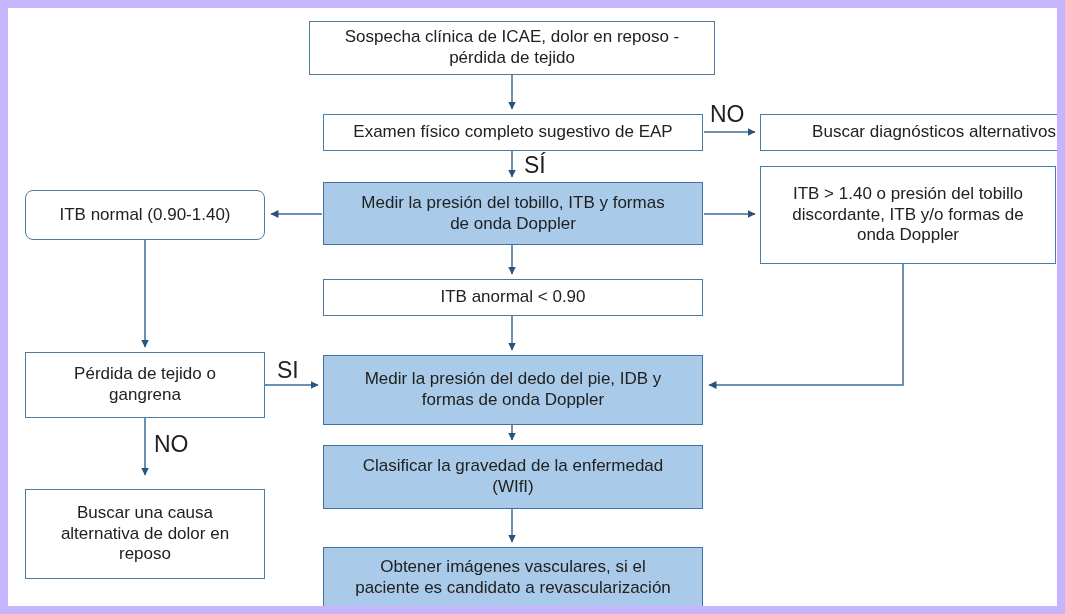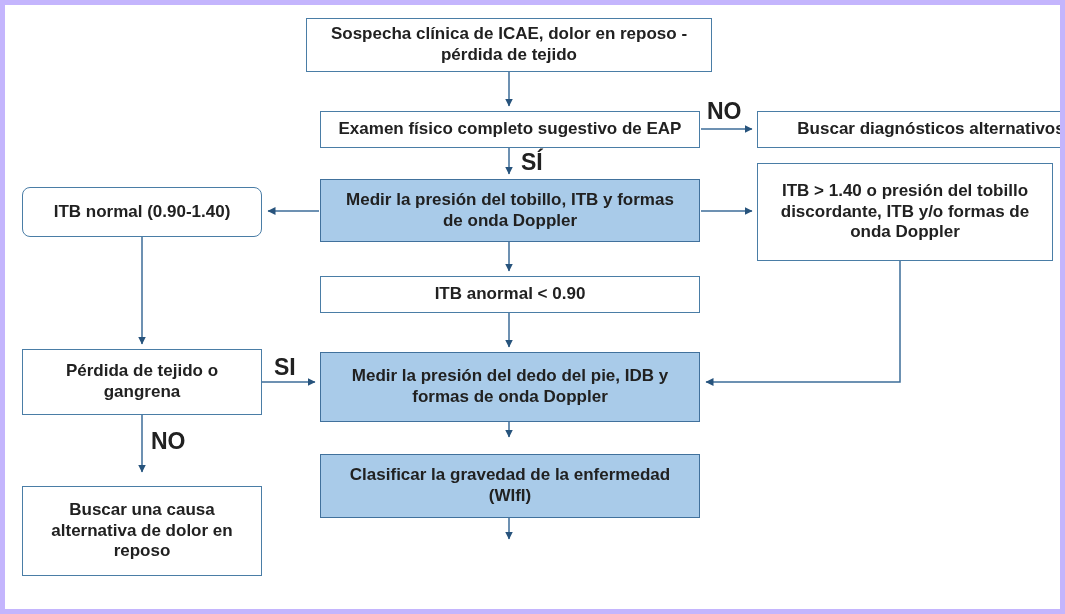--- a/index.html
+++ b/index.html
@@ -3,24 +3,23 @@
 <meta charset="utf-8">
 <style>
   html, body { margin: 0; padding: 0; background: #ffffff; }
   body { font-family: "Liberation Sans", "DejaVu Sans", sans-serif; }
 
   .frame {
     position: relative;
     width: 1065px;
     height: 614px;
     box-sizing: border-box;
-    border: 5px solid #c4b5fd;
+    border: 8px solid #c4b5fd;
     background: #ffffff;
     overflow: hidden;
-    font-weight: bold;
   }
 
   .arrow-layer {
     position: absolute;
     left: 0; top: 0;
     width: 1065px; height: 614px;
     pointer-events: none;
   }
 
   .node {
@@ -55,21 +54,21 @@
   
   .n-sospecha        { left: 301px; top: 13px;  width: 406px; height: 54px; }
   .n-examen          { left: 315px; top: 106px; width: 380px; height: 37px; }
   .n-buscar-diag     { left: 752px; top: 106px; width: 348px; height: 37px; }
   .n-medir-tobillo   { left: 315px; top: 174px; width: 380px; height: 63px; }
   .n-itb-normal      { left: 17px;  top: 182px; width: 240px; height: 50px; border-radius: 8px; }
   .n-itb-discordante { left: 752px; top: 158px; width: 296px; height: 98px; }
   .n-itb-anormal     { left: 315px; top: 271px; width: 380px; height: 37px; }
   .n-perdida         { left: 17px;  top: 344px; width: 240px; height: 66px; }
   .n-medir-dedo      { left: 315px; top: 347px; width: 380px; height: 70px; }
-  .n-clasificar      { left: 315px; top: 437px; width: 380px; height: 64px; margin-top: 12px; }
+  .n-clasificar      { left: 315px; top: 437px; width: 380px; height: 64px; }
   .n-buscar-causa    { left: 17px;  top: 481px; width: 240px; height: 90px; }
   .n-obtener         { left: 315px; top: 539px; width: 380px; height: 62px; }
 
   
   .l-no-top  { left: 702px; top: 93px;  }
   .l-si-top  { left: 516px; top: 144px; }
   .l-si-left { left: 269px; top: 349px; }
   .l-no-left { left: 146px; top: 423px; }
 </style>
 </head>
@@ -124,19 +123,21 @@
   <div class="node primary n-medir-dedo">Medir la presión del dedo del pie, IDB y
 formas de onda Doppler</div>
 
   <div class="node primary n-clasificar">Clasificar la gravedad de la enfermedad
 (WIfI)</div>
 
   <div class="node plain n-buscar-causa">Buscar una causa
 alternativa de dolor en
 reposo</div>
 
+  <div class="node primary n-obtener">Obtener imágenes vasculares, si el
+paciente es candidato a revascularización</div>
 
   <span class="edge-label l-no-top">NO</span>
   <span class="edge-label l-si-top">SÍ</span>
   <span class="edge-label l-si-left">SI</span>
   <span class="edge-label l-no-left">NO</span>
 
 </div>
 
 </body></html>

